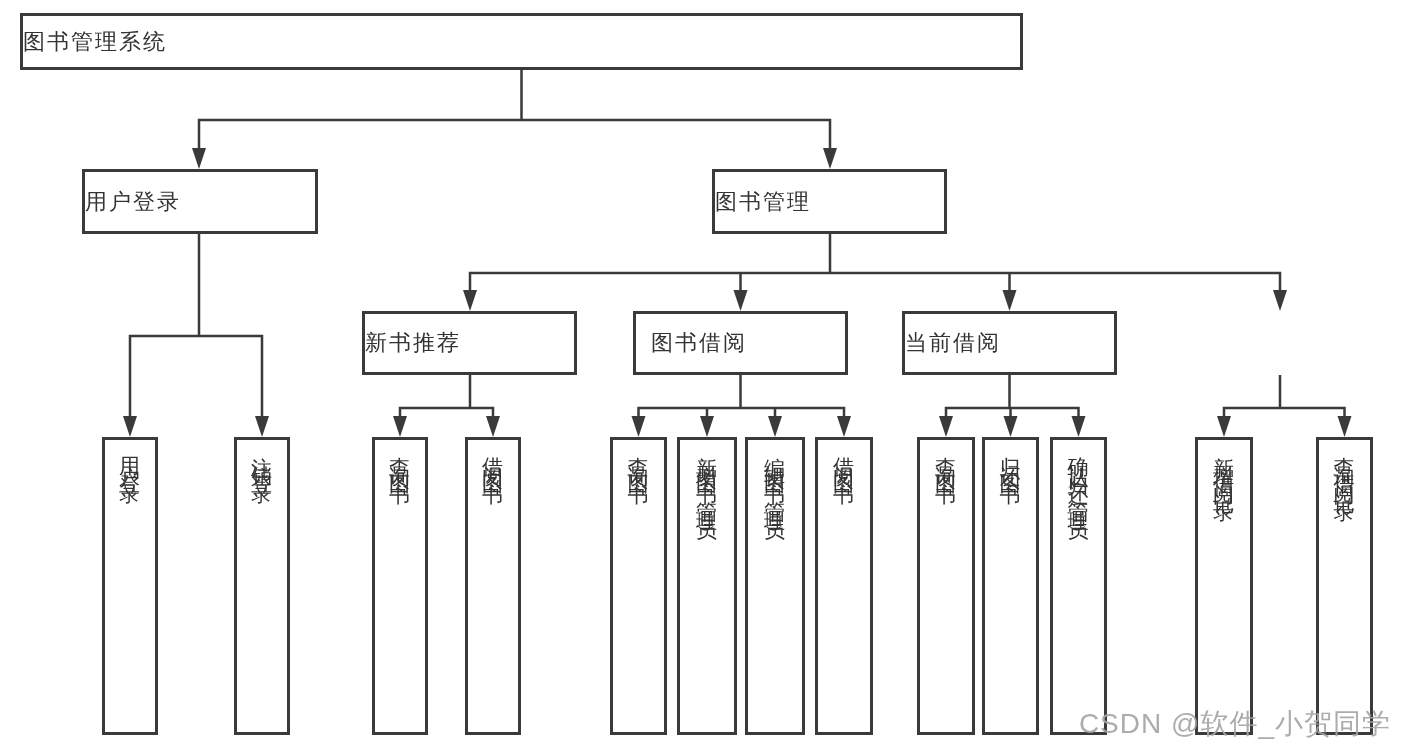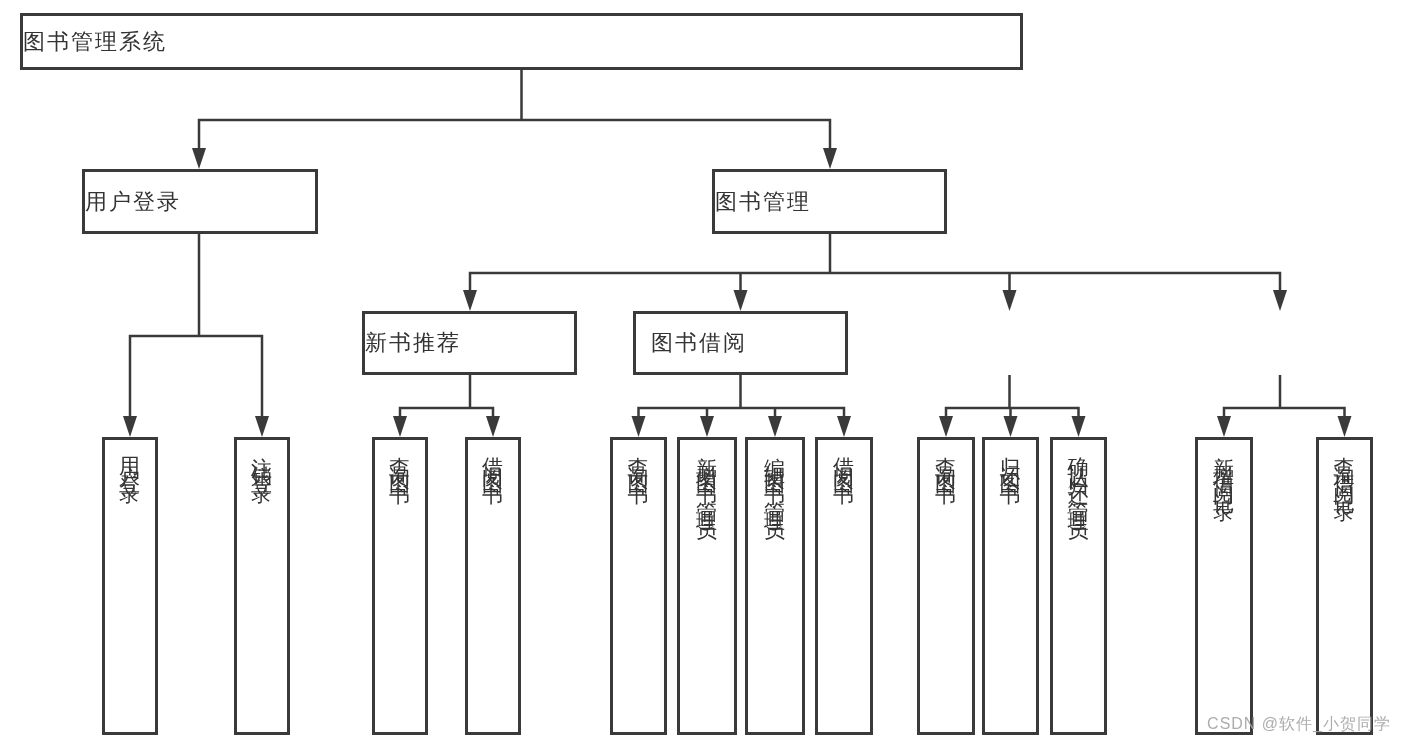--- a/index.html
+++ b/index.html
@@ -57,22 +57,22 @@
   .l7  { left: 745px;  width: 60px; }
   .l8  { left: 815px;  width: 58px; }
   .l9  { left: 917px;  width: 58px; }
   .l10 { left: 982px;  width: 57px; }
   .l11 { left: 1050px; width: 57px; }
   .l12 { left: 1195px; width: 58px; }
   .l13 { left: 1316px; width: 57px; }
   .watermark {
     position: absolute;
     right: 14px;
-    bottom: 12px;
-    font-size: 16px;
+    bottom: 4px;
+    font-size: 28px;
     color: rgba(165, 165, 165, 0.92);
     letter-spacing: 1px;
     z-index: 5;
     white-space: nowrap;
   }
 </style>
 </head>
 <body>
 
 <div class="canvas">
@@ -130,20 +130,23 @@
   <div class="box hbox n-mgmt">
     <span>图书管理</span>
   </div>
 
   <div class="box hbox n-newrec">
     <span>新书推荐</span>
   </div>
   <div class="box hbox n-borrow">
     <span>图书借阅</span>
   </div>
+  <div class="box hbox n-current">
+    <span>当前借阅</span>
+  </div>
 
   <div class="box vbox leaf l1">
     <span>用户登录</span>
   </div>
   <div class="box vbox leaf l2">
     <span>注销登录</span>
   </div>
   <div class="box vbox leaf l3">
     <span>查询图书</span>
   </div>

